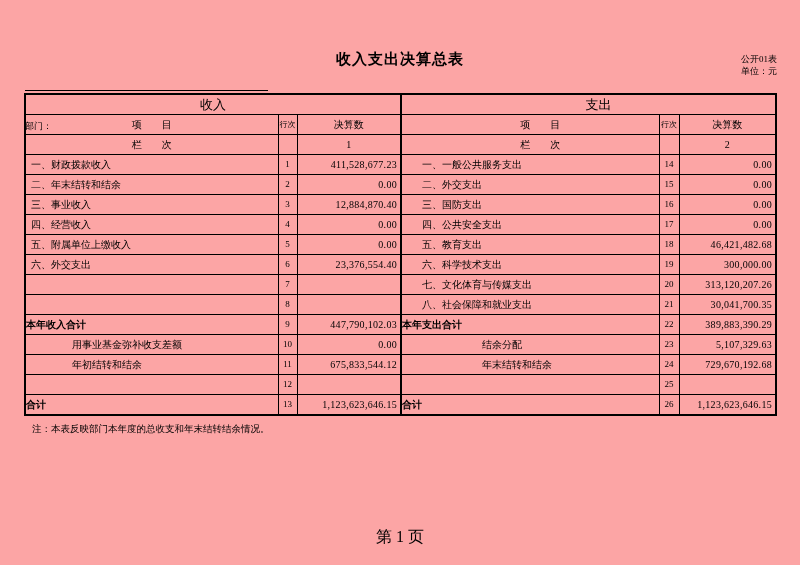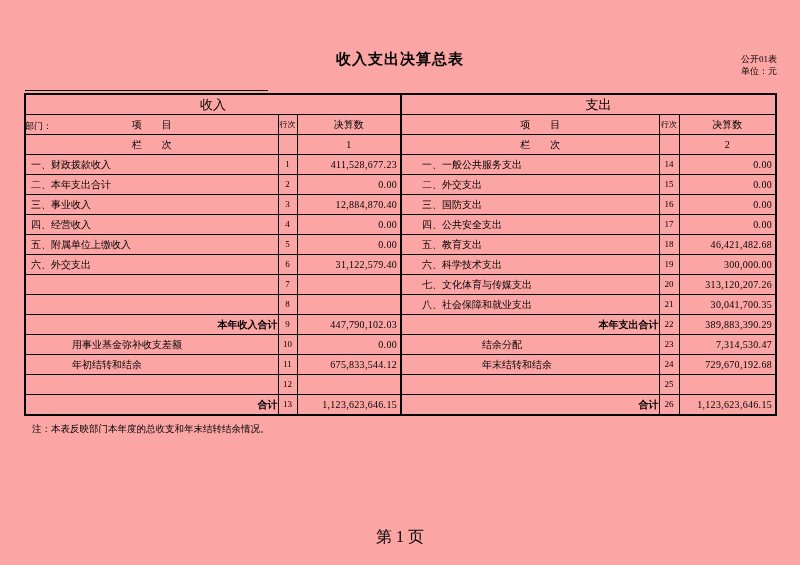--- a/index.html
+++ b/index.html
@@ -56,21 +56,21 @@
     overflow: hidden;
     white-space: nowrap;
   }
   td.divider { border-left: 2px solid #000; padding-left: 20px; }
   .span-h { text-align: center; font-size: 13px; }
   .h-cell { text-align: center; font-size: 10px; }
   .h-line { text-align: center; font-size: 8px; }
   .c-item { text-align: left; padding-left: 5px; }
   .c-item.left.sub { padding-left: 46px; }
   .c-item.right.sub { padding-left: 80px; }
-  .c-item.total { text-align: right; padding-left: 0; font-weight: bold; }
+  .c-item.total { text-align: left; padding-left: 0; font-weight: bold; }
   .c-no { text-align: center; font-size: 9px; }
   .c-amt { text-align: right; padding-right: 3px; letter-spacing: 0.3px; }
   .note {
     position: absolute;
     top: 423px; left: 32px;
     font-size: 9.5px;
   }
   .footer {
     position: absolute;
     top: 527px; left: 0; width: 800px;
@@ -129,21 +129,21 @@
     <tbody id="table-body">
         <tr>
           <td class="c-item left">一、财政拨款收入</td>
           <td class="c-no">1</td>
           <td class="c-amt">411,528,677.23</td>
           <td class="c-item right divider">一、一般公共服务支出</td>
           <td class="c-no">14</td>
           <td class="c-amt">0.00</td>
         </tr>
         <tr>
-          <td class="c-item left">二、本年支出合计</td>
+          <td class="c-item left">二、年末结转和结余</td>
           <td class="c-no">2</td>
           <td class="c-amt">0.00</td>
           <td class="c-item right divider">二、外交支出</td>
           <td class="c-no">15</td>
           <td class="c-amt">0.00</td>
         </tr>
         <tr>
           <td class="c-item left">三、事业收入</td>
           <td class="c-no">3</td>
           <td class="c-amt">12,884,870.40</td>
@@ -163,21 +163,21 @@
           <td class="c-item left">五、附属单位上缴收入</td>
           <td class="c-no">5</td>
           <td class="c-amt">0.00</td>
           <td class="c-item right divider">五、教育支出</td>
           <td class="c-no">18</td>
           <td class="c-amt">46,421,482.68</td>
         </tr>
         <tr>
           <td class="c-item left">六、外交支出</td>
           <td class="c-no">6</td>
-          <td class="c-amt">31,122,579.40</td>
+          <td class="c-amt">23,376,554.40</td>
           <td class="c-item right divider">六、科学技术支出</td>
           <td class="c-no">19</td>
           <td class="c-amt">300,000.00</td>
         </tr>
         <tr>
           <td class="c-item left"></td>
           <td class="c-no">7</td>
           <td class="c-amt"></td>
           <td class="c-item right divider">七、文化体育与传媒支出</td>
           <td class="c-no">20</td>
@@ -198,21 +198,21 @@
           <td class="c-item right divider total">本年支出合计</td>
           <td class="c-no">22</td>
           <td class="c-amt">389,883,390.29</td>
         </tr>
         <tr>
           <td class="c-item left sub">用事业基金弥补收支差额</td>
           <td class="c-no">10</td>
           <td class="c-amt">0.00</td>
           <td class="c-item right divider sub">结余分配</td>
           <td class="c-no">23</td>
-          <td class="c-amt">7,314,530.47</td>
+          <td class="c-amt">5,107,329.63</td>
         </tr>
         <tr>
           <td class="c-item left sub">年初结转和结余</td>
           <td class="c-no">11</td>
           <td class="c-amt">675,833,544.12</td>
           <td class="c-item right divider sub">年末结转和结余</td>
           <td class="c-no">24</td>
           <td class="c-amt">729,670,192.68</td>
         </tr>
         <tr>

